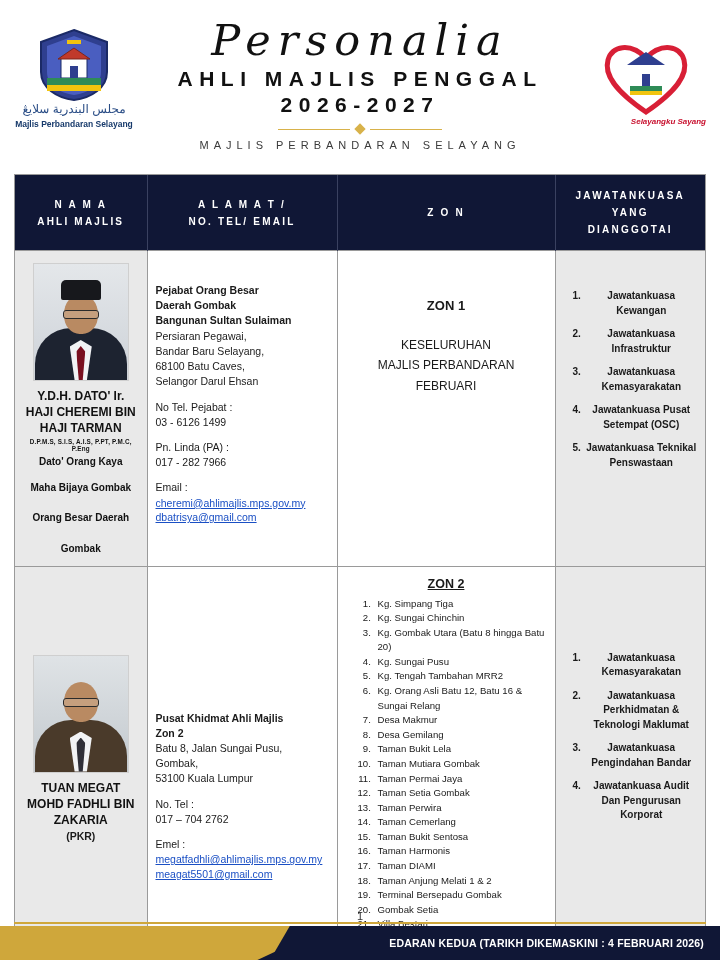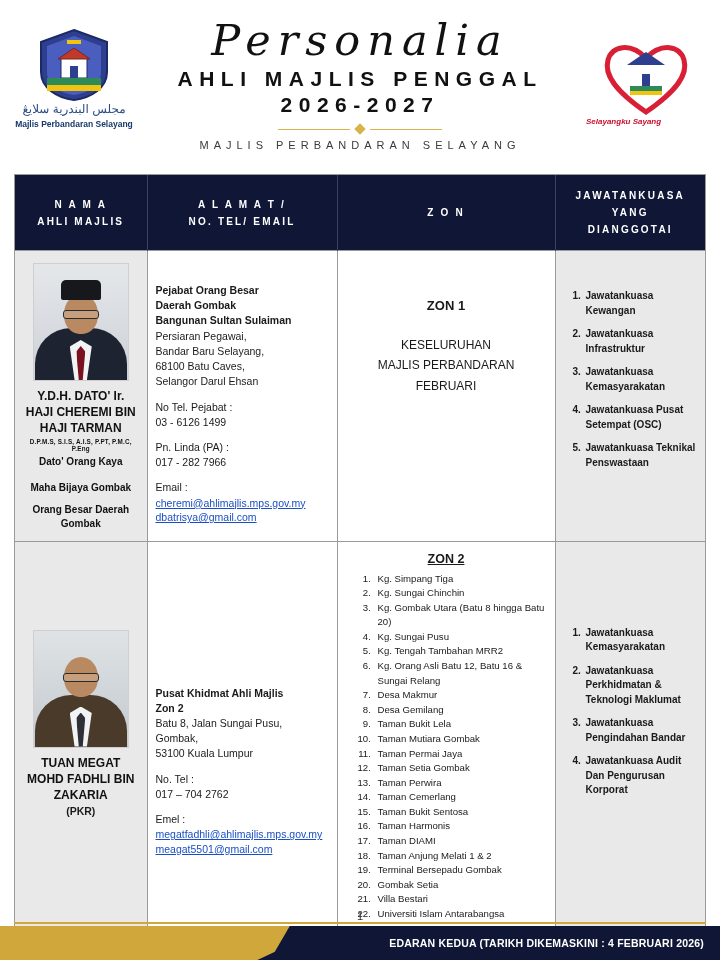--- a/index.html
+++ b/index.html
@@ -26,21 +26,21 @@
     align-items: flex-start;
     justify-content: space-between;
   }
   .logo-left {
     width: 120px;
     text-align: center;
     padding-top: 22px;
   }
   .logo-right {
     width: 120px;
-    text-align: left;
+    text-align: right;
     padding-top: 34px;
   }
   .crest {
     width: 74px; height: 74px;
     margin: 0 auto;
     position: relative;
   }
   .crest-caption {
     font-size: 8.5px;
     color: #173a6b;
@@ -281,20 +281,21 @@
   }
   .parlimen .lbl { display: inline-block; width: 72px; }
 
   
   ol.jklist {
     margin: 0;
     padding-left: 20px;
     font-size: 10px;
     line-height: 1.45;
     font-weight: bold;
+    text-align: center;
   }
   ol.jklist li { margin-bottom: 9px; padding-left: 2px; }
   .jk-pad-1 { padding-top: 28px; }
   .jk-pad-2 { padding-top: 74px; }
 
   
   .page-number {
     position: absolute;
     bottom: 38px;
     left: 0; right: 0;
@@ -436,22 +437,22 @@
                 <div class="head"></div>
                 <div class="songkok"></div>
                 <div class="glasses"></div>
               </div>
               <div class="m-name">Y.D.H. DATO' Ir.</div>
               <div class="m-name">HAJI CHEREMI BIN</div>
               <div class="m-name">HAJI TARMAN</div>
               <div class="m-quals">D.P.M.S, S.I.S, A.I.S, P.PT, P.M.C, P.Eng</div>
               <div class="m-titles">Dato' Orang Kaya</div>
               <div class="m-titles" style="margin-top:13px">Maha Bijaya Gombak</div>
-              <div class="m-titles" style="margin-top:8px">Orang Besar Daerah</div>
-              <div class="m-titles" style="margin-top:1px">Gombak</div>
+              <div class="m-titles" style="margin-top:16px">Orang Besar Daerah</div>
+              <div class="m-titles" style="margin-top:18px">Gombak</div>
             </div>
           </td>
 
           <td class="alamat-cell">
             <div style="padding-top:22px;">
               <div class="addr-strong">Pejabat Orang Besar</div>
               <div class="addr-strong">Daerah Gombak</div>
               <div class="addr-strong">Bangunan Sultan Sulaiman</div>
               <div class="addr-normal">Persiaran Pegawai,</div>
               <div class="addr-normal">Bandar Baru Selayang,</div>

